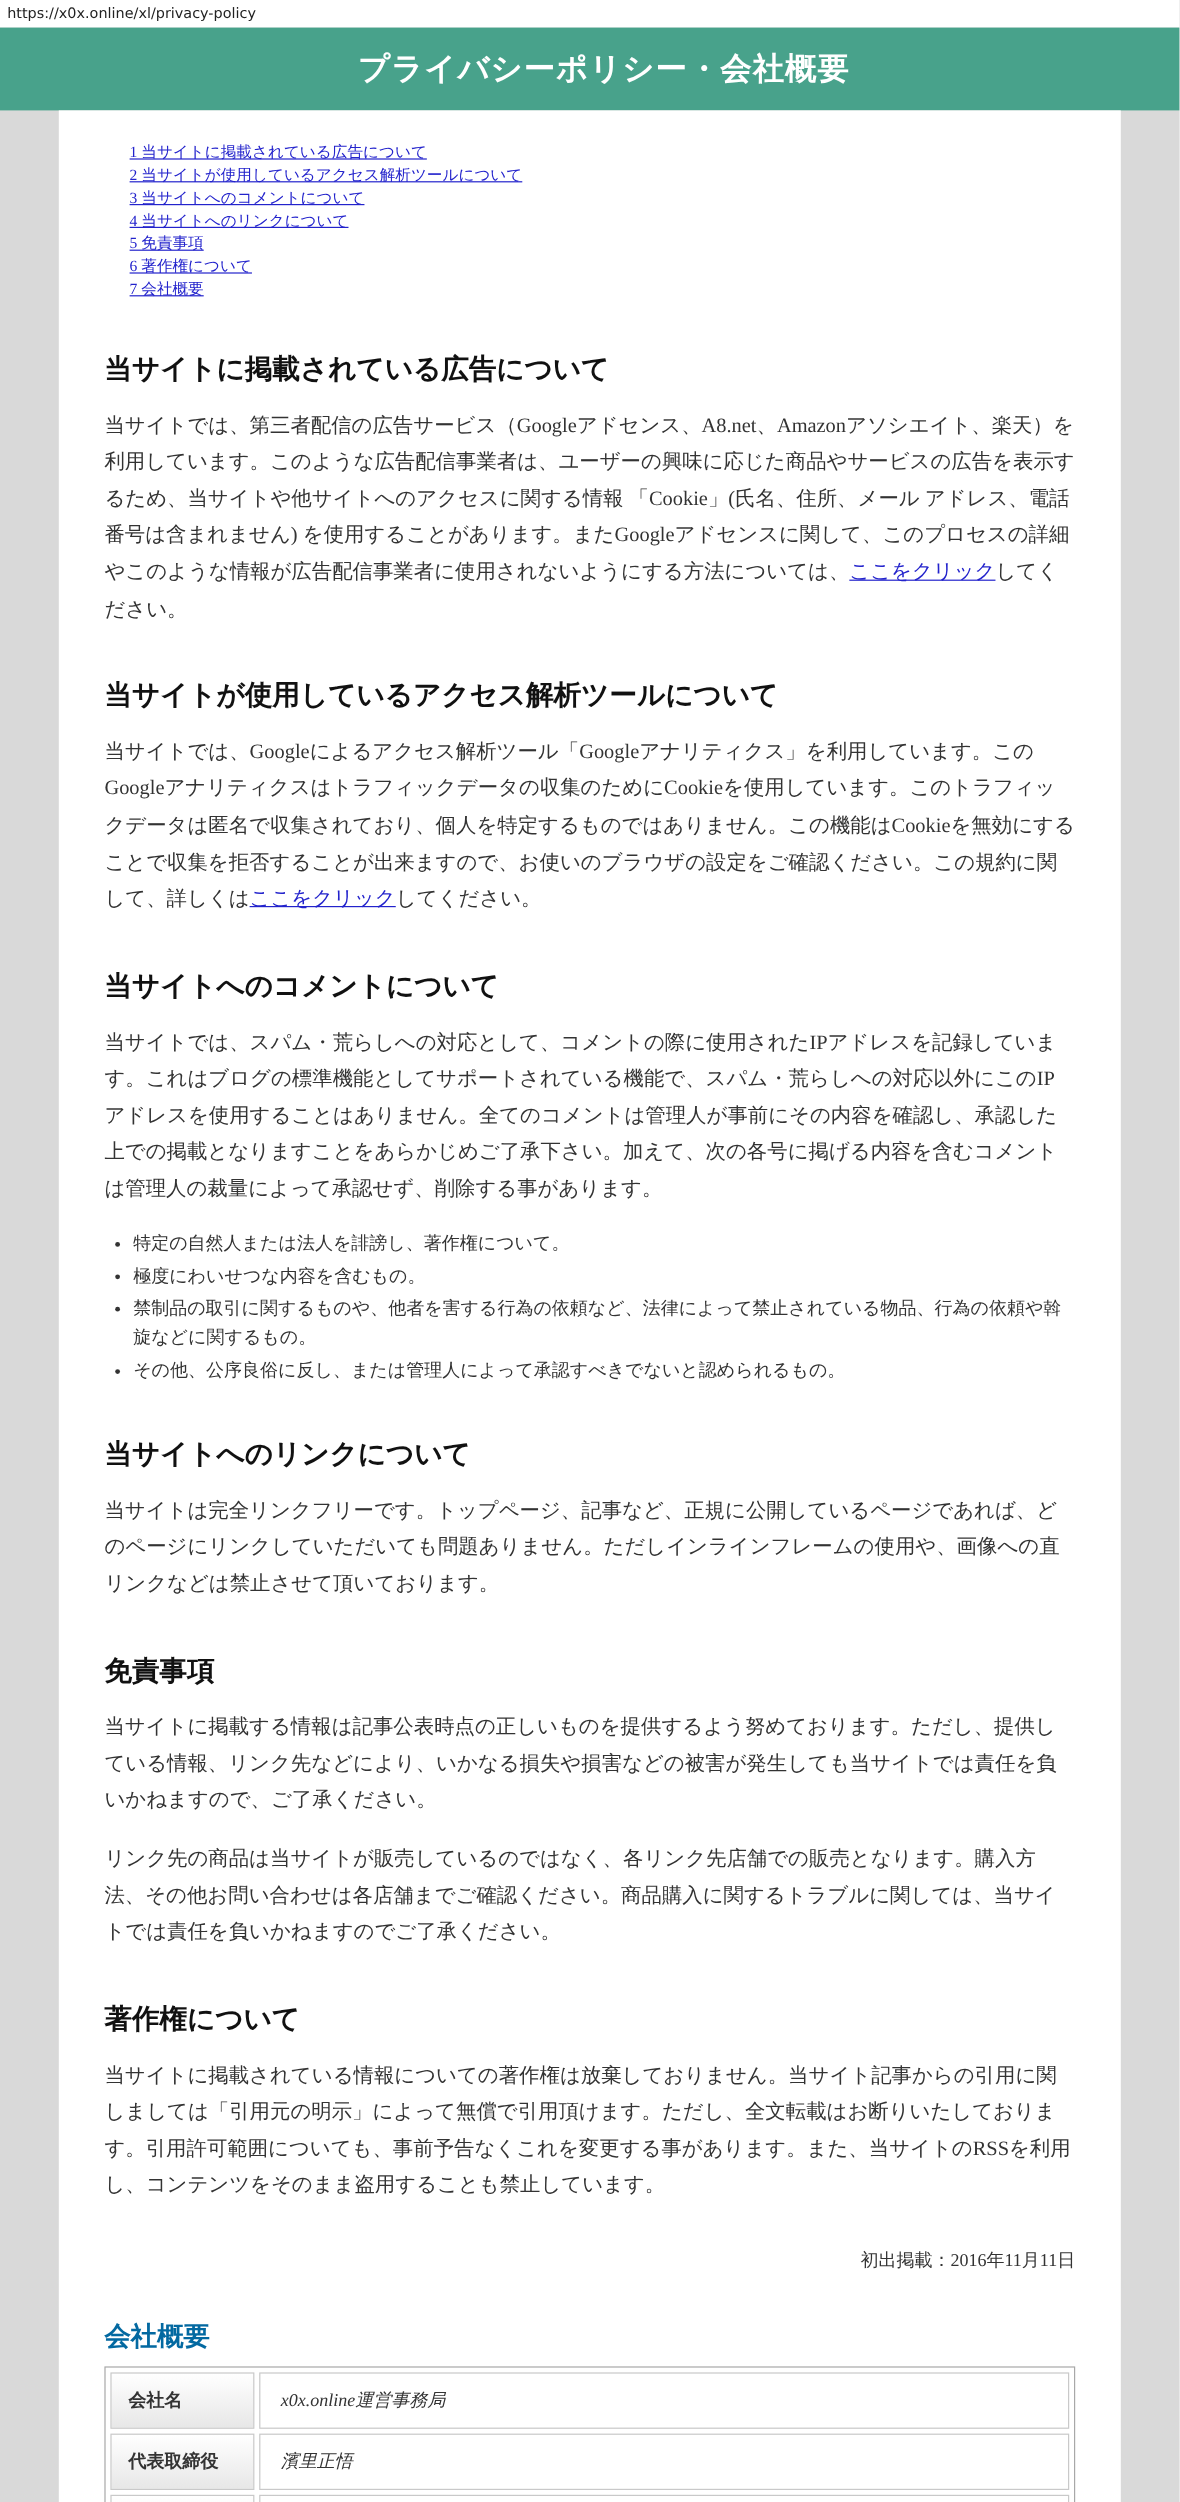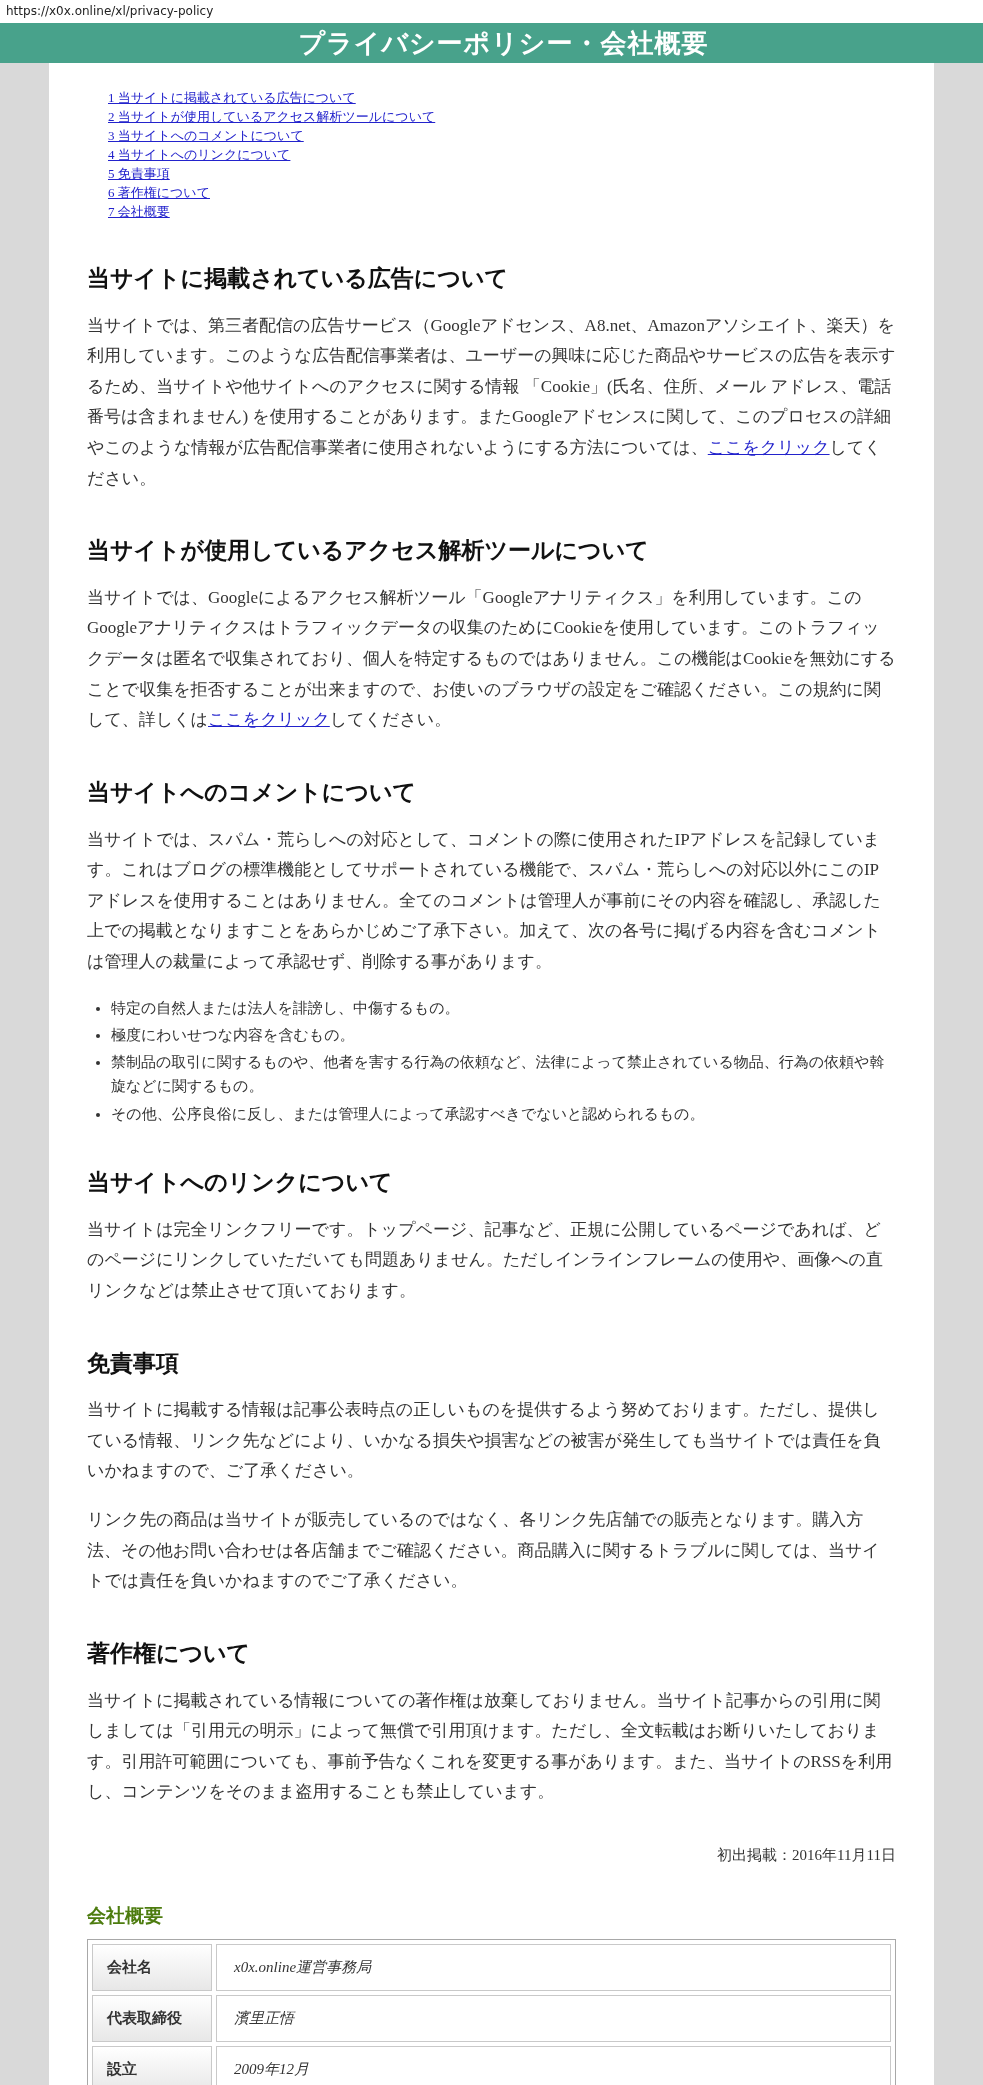--- a/index.html
+++ b/index.html
@@ -15,21 +15,21 @@
   .url-strip {
     background: #ffffff;
     padding: 4px 6px 5px;
     font-family: "DejaVu Sans", sans-serif;
     font-size: 12px;
     color: #222;
   }
   
   .banner {
     background: #48a28b;
-    height: 40px;
+    height: 69px;
     display: flex;
     align-items: center;
     justify-content: center;
     padding-left: 24px;
   }
   .banner h1 {
     margin: 0;
     color: #ffffff;
     font-family: "Liberation Sans", sans-serif;
     font-weight: bold;
@@ -56,22 +56,22 @@
     font-family: "Liberation Sans", sans-serif;
     font-weight: bold;
     font-size: 23px;
     color: #111;
     margin: 42px 0 8px;
     line-height: 1.25;
   }
   h3 {
     font-family: "Liberation Sans", sans-serif;
     font-weight: bold;
-    font-size: 19px;
-    color: #4d7c0f;
+    font-size: 22px;
+    color: #0369a1;
     margin: 34px 0 10px;
   }
   p { font-size: 17px; line-height: 1.8; margin: 18px 0; }
   ul.rules {
     margin: 18px 0;
     padding-left: 24px;
     font-size: 15px;
     line-height: 1.62;
   }
   ul.rules li { margin: 3px 0; }
@@ -132,21 +132,21 @@
 
     <h2>当サイトに掲載されている広告について</h2>
     <p><span>当サイトでは、第三者配信の広告サービス（Googleアドセンス、A8.net、Amazonアソシエイト、楽天）を利用しています。このような広告配信事業者は、ユーザーの興味に応じた商品やサービスの広告を表示するため、当サイトや他サイトへのアクセスに関する情報 「Cookie」(氏名、住所、メール アドレス、電話番号は含まれません) を使用することがあります。またGoogleアドセンスに関して、このプロセスの詳細やこのような情報が広告配信事業者に使用されないようにする方法については、</span><a href="#">ここをクリック</a><span>してください。</span></p>
 
     <h2>当サイトが使用しているアクセス解析ツールについて</h2>
     <p><span>当サイトでは、Googleによるアクセス解析ツール「Googleアナリティクス」を利用しています。このGoogleアナリティクスはトラフィックデータの収集のためにCookieを使用しています。このトラフィックデータは匿名で収集されており、個人を特定するものではありません。この機能はCookieを無効にすることで収集を拒否することが出来ますので、お使いのブラウザの設定をご確認ください。この規約に関して、詳しくは</span><a href="#">ここをクリック</a><span>してください。</span></p>
 
     <h2>当サイトへのコメントについて</h2>
     <p>当サイトでは、スパム・荒らしへの対応として、コメントの際に使用されたIPアドレスを記録しています。これはブログの標準機能としてサポートされている機能で、スパム・荒らしへの対応以外にこのIPアドレスを使用することはありません。全てのコメントは管理人が事前にその内容を確認し、承認した上での掲載となりますことをあらかじめご了承下さい。加えて、次の各号に掲げる内容を含むコメントは管理人の裁量によって承認せず、削除する事があります。</p>
     <ul class="rules">
-      <li>特定の自然人または法人を誹謗し、中傷するもの。</li>
+      <li>特定の自然人または法人を誹謗し、著作権について。</li>
       <li>極度にわいせつな内容を含むもの。</li>
       <li>禁制品の取引に関するものや、他者を害する行為の依頼など、法律によって禁止されている物品、行為の依頼や斡旋などに関するもの。</li>
       <li>その他、公序良俗に反し、または管理人によって承認すべきでないと認められるもの。</li>
     </ul>
 
     <h2>当サイトへのリンクについて</h2>
     <p>当サイトは完全リンクフリーです。トップページ、記事など、正規に公開しているページであれば、どのページにリンクしていただいても問題ありません。ただしインラインフレームの使用や、画像への直リンクなどは禁止させて頂いております。</p>
 
     <h2>免責事項</h2>
     <p>当サイトに掲載する情報は記事公表時点の正しいものを提供するよう努めております。ただし、提供している情報、リンク先などにより、いかなる損失や損害などの被害が発生しても当サイトでは責任を負いかねますので、ご了承ください。</p>

